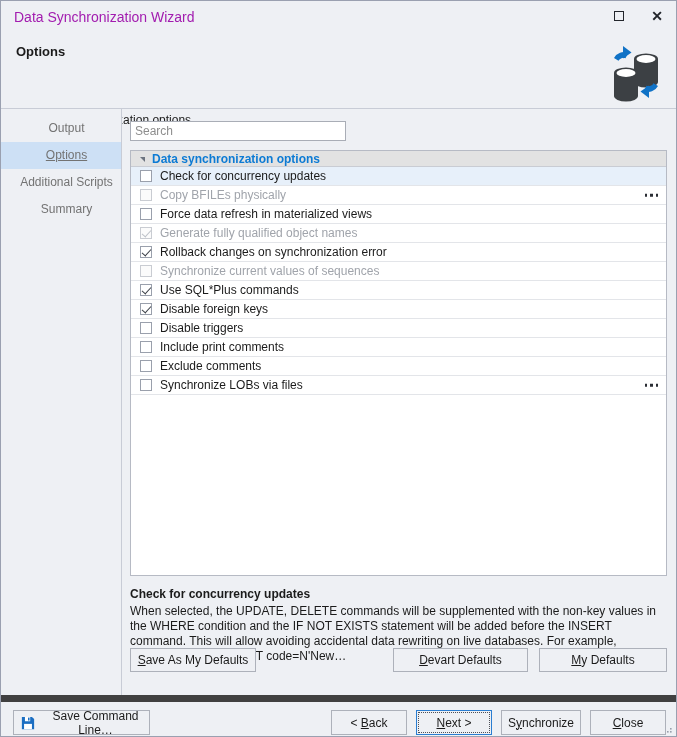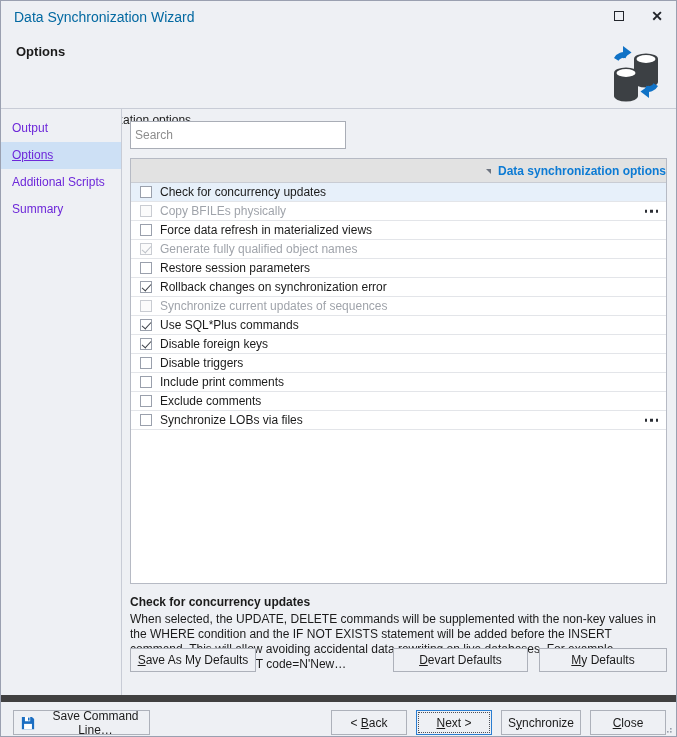--- a/index.html
+++ b/index.html
@@ -26,21 +26,21 @@
   .titlebar {
     position: relative;
     height: 32px;
     background: #eef0f4;
   }
   .titlebar-text {
     position: absolute;
     left: 13px;
     top: 8px;
     font-size: 14px;
-    color: #0369a1;
+    color: #a21caf;
   }
   .title-btns {
     position: absolute;
     right: 0; top: 0;
     height: 32px;
     display: flex;
   }
   .title-btn {
     width: 38px; height: 30px;
     display: flex; align-items: center; justify-content: center;
@@ -99,43 +99,44 @@
     background: #eef0f4;
     border-right: 1px solid #c8ccd6;
     padding-top: 6px;
   }
   .side-item {
     position: relative;
     height: 27px;
     line-height: 27px;
     padding-left: 11px;
     font-size: 12px;
-    color: #6d28d9;
+    color: #737373;
     cursor: default;
+    text-align: center;
   }
   .side-item.selected {
     background: #cde0f5;
   }
   .side-item .side-label { display: inline-block; }
   .side-item.selected .side-label {
     text-decoration: underline;
   }
 
   
   .main {
     position: absolute;
     left: 121px; top: 0;
     width: 554px;
     height: 588px;
     padding: 12px 9px 0 8px;
   }
 
   .search-box {
     width: 216px;
-    height: 28px;
+    height: 20px;
     border: 1px solid #a9adb6;
     background: #fff;
     font-family: "Liberation Sans", sans-serif;
     font-size: 12px;
     padding: 0 4px;
     color: #1b1b1b;
     outline: none;
     display: block;
   }
   .search-box::placeholder { color: #8d8d8d; }
@@ -145,28 +146,27 @@
     margin-top: 9px;
     width: 537px;
     height: 426px;
     background: #ffffff;
     border: 1px solid #b6bac4;
     overflow: hidden;
   }
 
   .group-header {
     position: relative;
-    height: 24px;
+    height: 16px;
     background: #e2e2e2;
     border-bottom: 1px solid #c9ccd3;
     display: flex;
     align-items: center;
     padding-left: 9px;
     cursor: default;
-    justify-content: flex-end;
   }
   .group-tri {
     width: 0; height: 0;
     border-left: 5px solid transparent;
     border-top: 5px solid #6d7480;
     margin-right: 7px;
     margin-top: 2px;
   }
   .group-title {
     color: #0d7bd4;
@@ -415,30 +415,26 @@
             </div>
             <div class="opt-row">
               <span class="cbox"></span>
               <span class="opt-label">Force data refresh in materialized views</span>
             </div>
             <div class="opt-row disabled">
               <span class="cbox checked"></span>
               <span class="opt-label">Generate fully qualified object names</span>
             </div>
             <div class="opt-row">
-              <span class="cbox"></span>
-              <span class="opt-label">Restore session parameters</span>
-            </div>
-            <div class="opt-row">
               <span class="cbox checked"></span>
               <span class="opt-label">Rollback changes on synchronization error</span>
             </div>
             <div class="opt-row disabled">
               <span class="cbox"></span>
-              <span class="opt-label">Synchronize current updates of sequences</span>
+              <span class="opt-label">Synchronize current values of sequences</span>
             </div>
             <div class="opt-row">
               <span class="cbox checked"></span>
               <span class="opt-label">Use SQL*Plus commands</span>
             </div>
             <div class="opt-row">
               <span class="cbox checked"></span>
               <span class="opt-label">Disable foreign keys</span>
             </div>
             <div class="opt-row">

